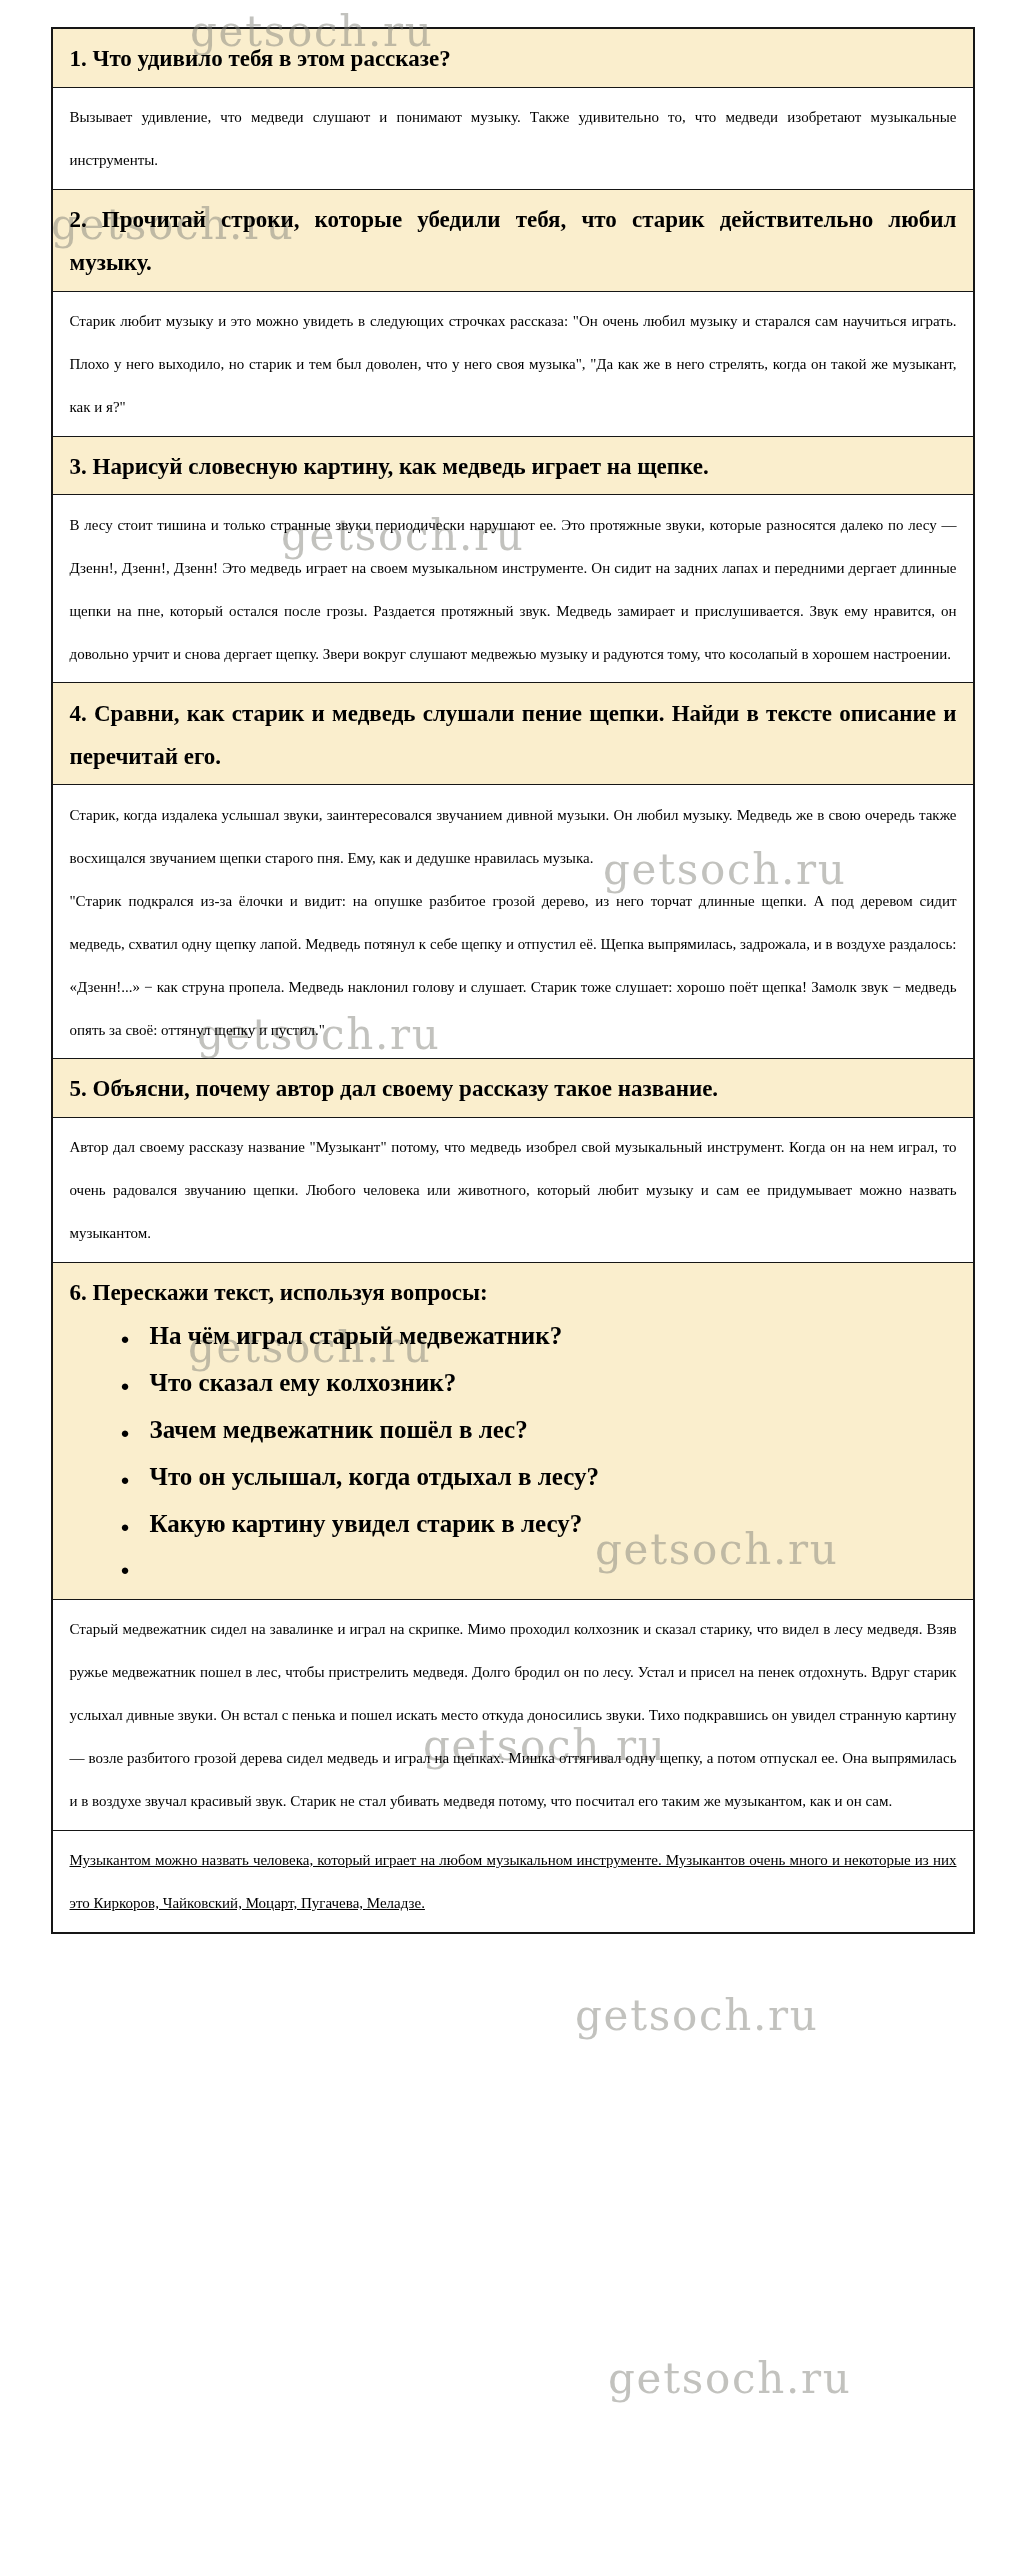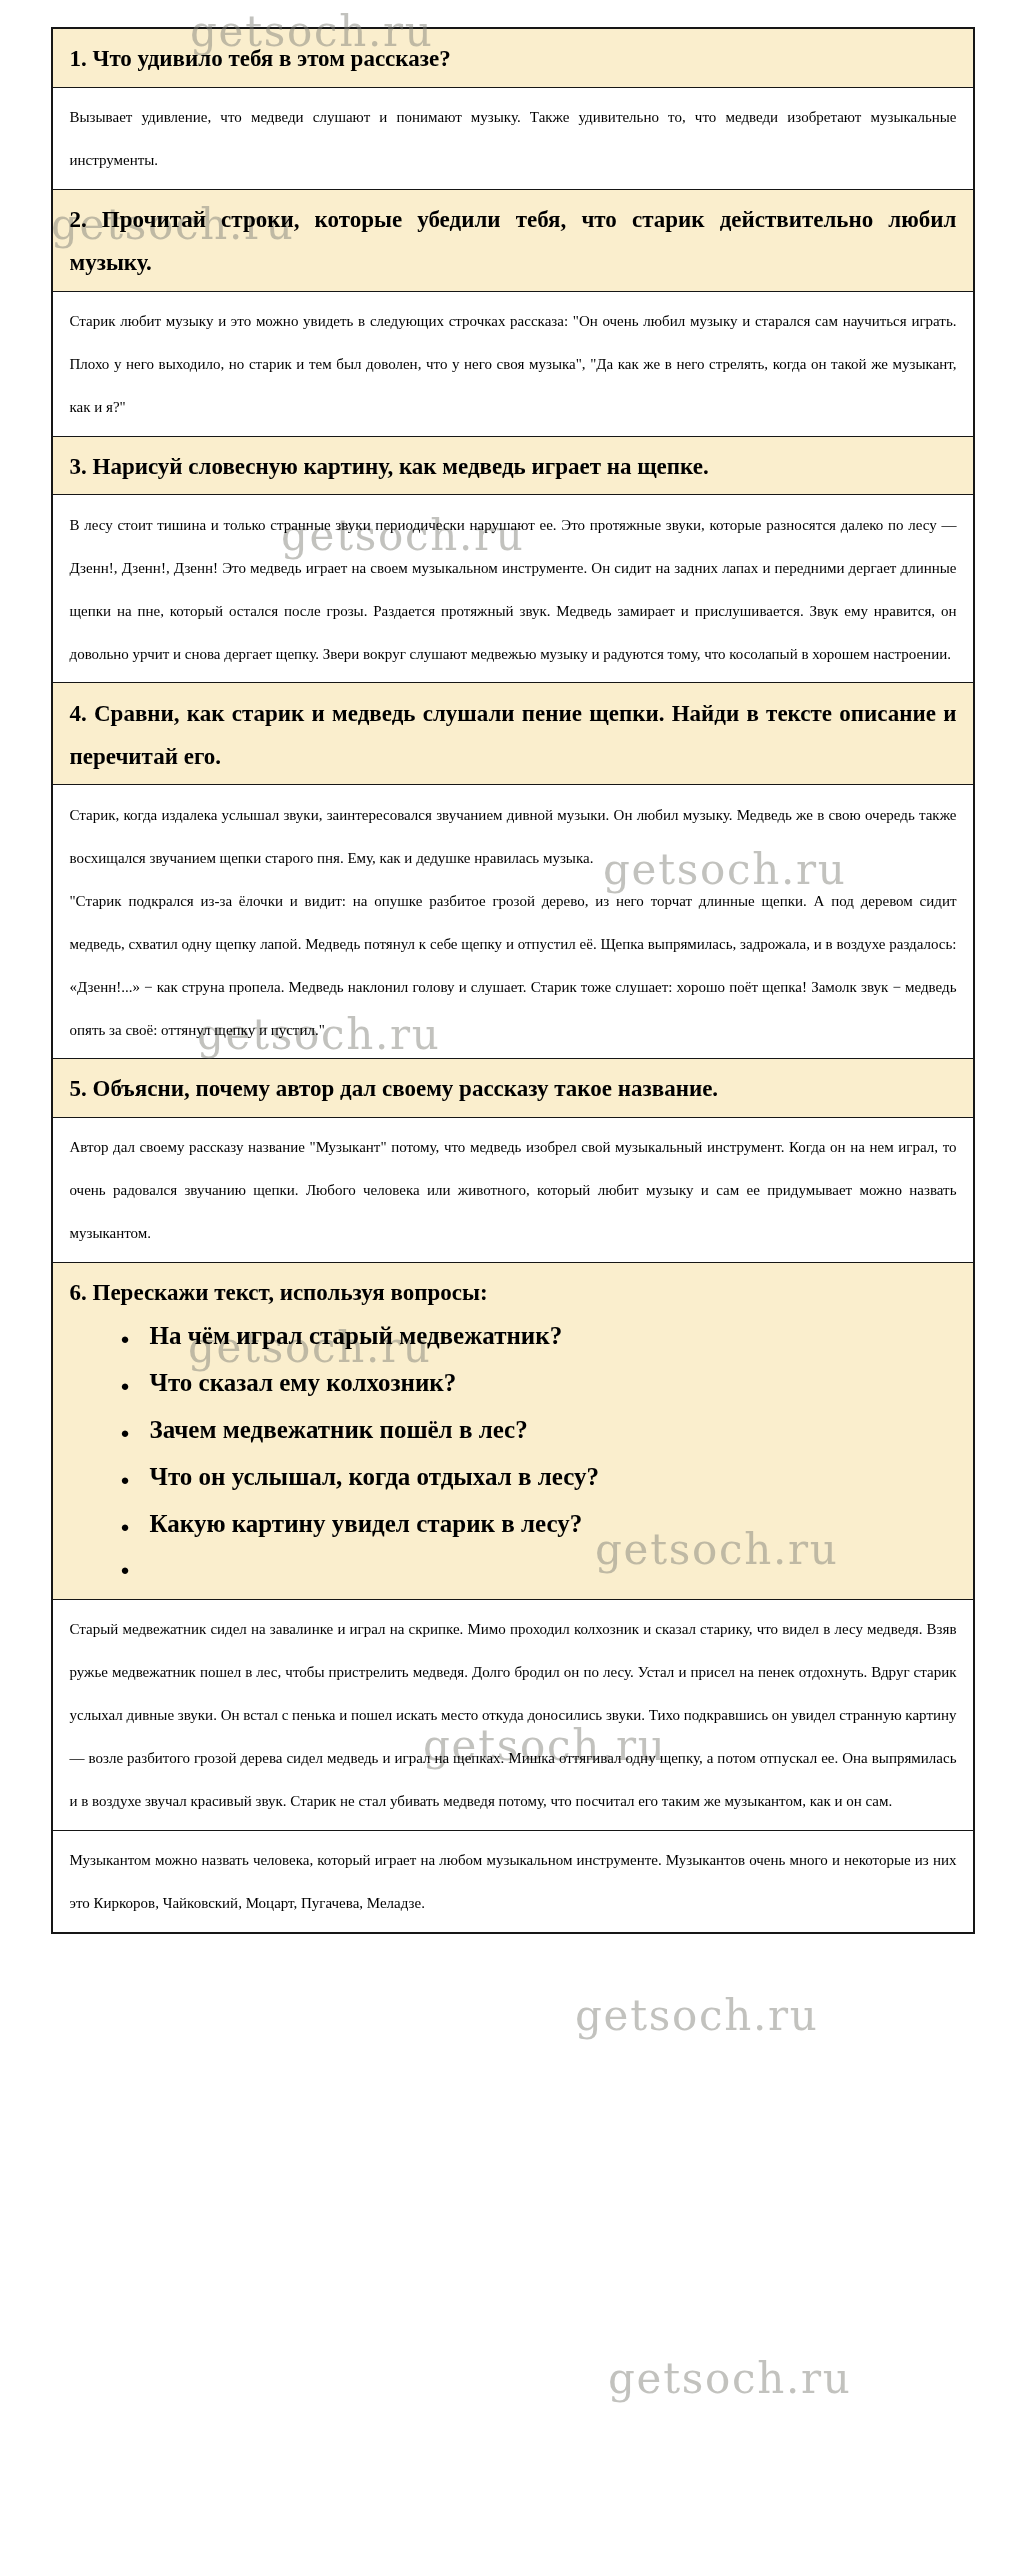--- a/index.html
+++ b/index.html
@@ -14,21 +14,21 @@
   }
   .qa-table {
     position: absolute;
     left: 51px;
     top: 27px;
     width: 924px;
     border: 2.5px solid #161616;
     box-sizing: border-box;
   }
   .row { border-bottom: 1.7px solid #161616; }
-  .row:last-child { border-bottom: none; }
+  .row:last-child { border-bottom: none; text-decoration: underline; }
   .q-header { background: #faeecd; padding: 8.3px 16.5px 6.6px 16.5px; }
   .a-body   { background: #ffffff; padding: 8.3px 16.5px 6.6px 16.5px; }
   .q-text {
     margin: 0;
     font-size: 23px;
     line-height: 43px;
     font-weight: bold;
     text-align: justify;
     position: relative;
     z-index: 2;

